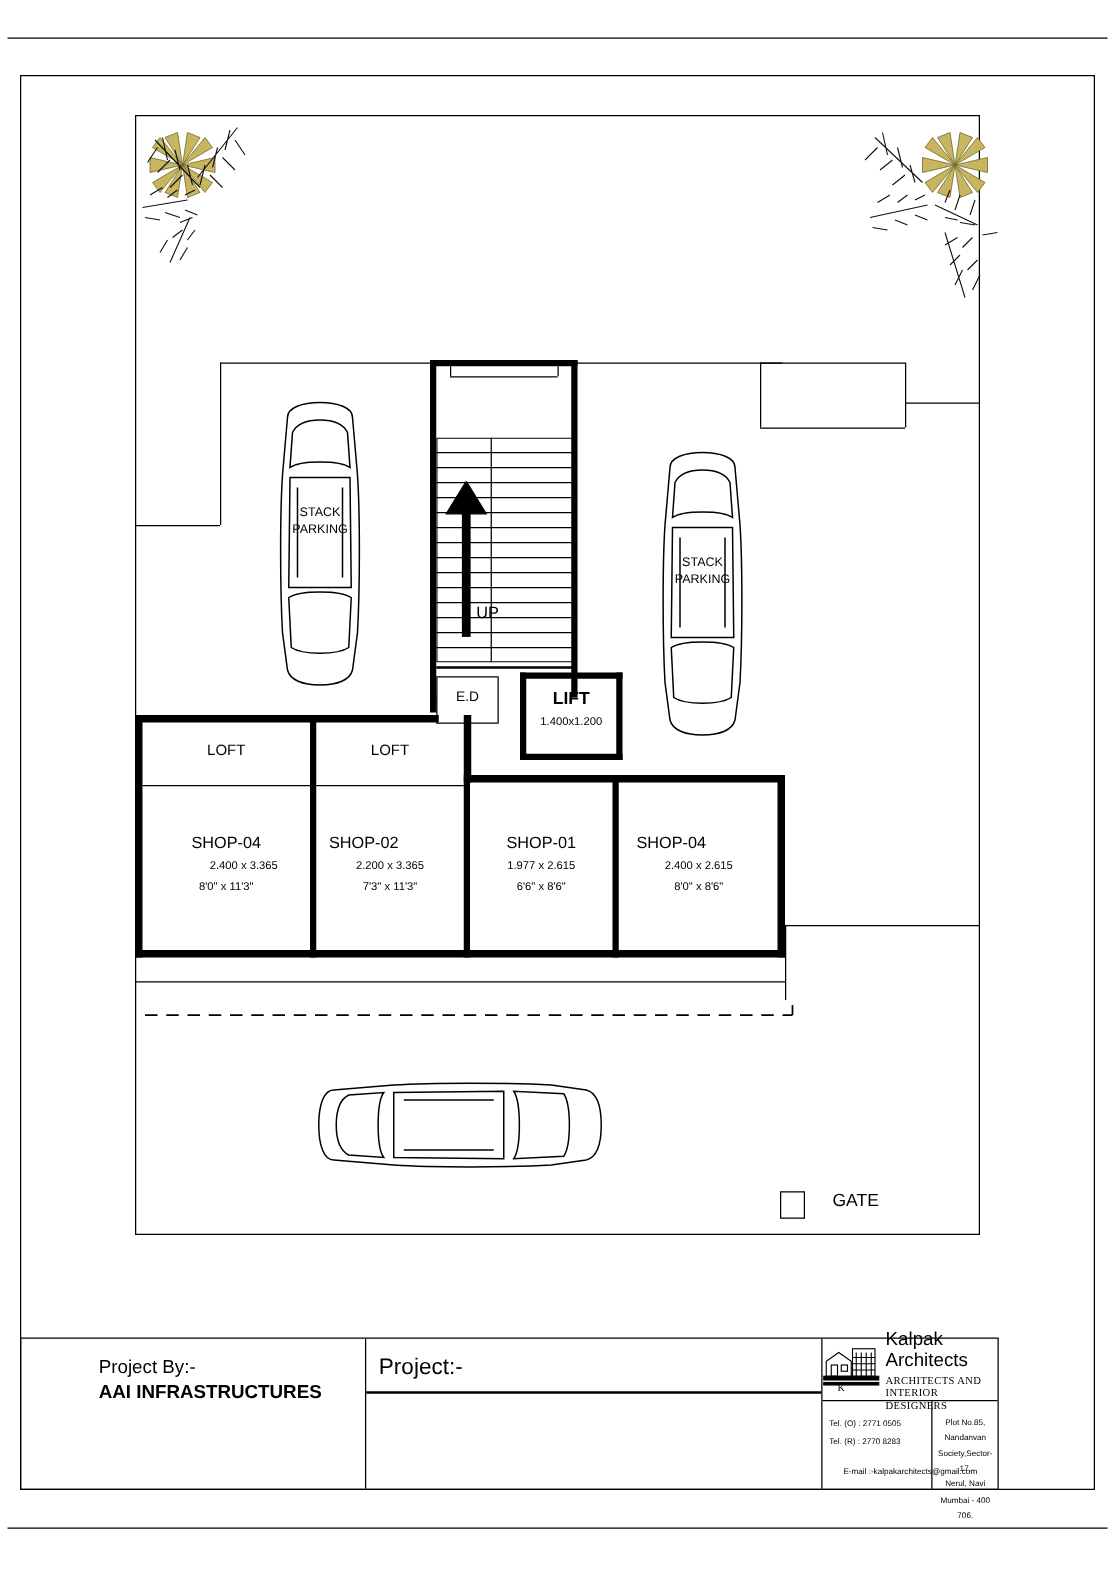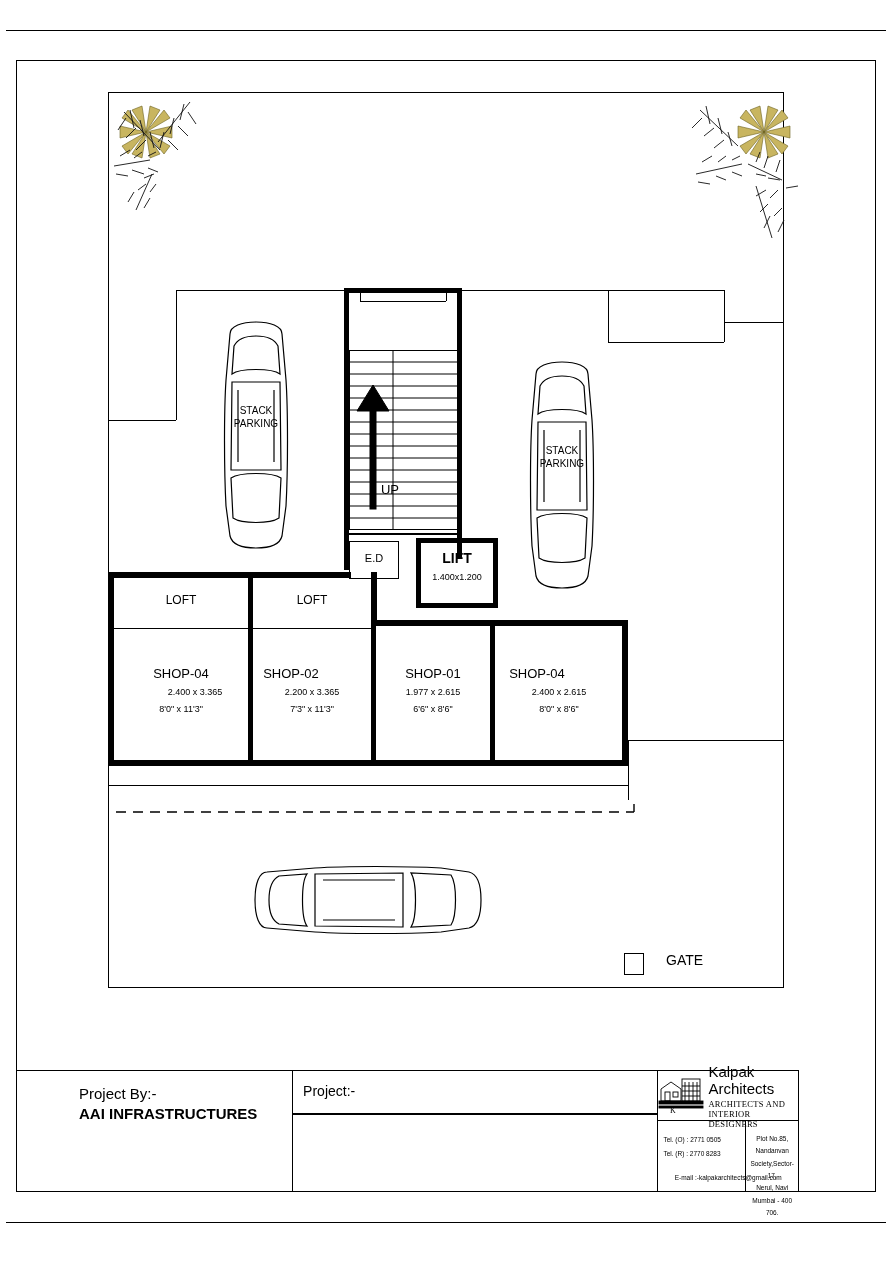--- a/index.html
+++ b/index.html
@@ -96,21 +96,21 @@
   }
   #tb-left .pb-label { font-size: 15px; }
   #tb-left .pb-name { font-size: 15px; font-weight: bold; margin-top: 3px; }
   #tb-mid {
     width: 372px;
     border-right: 1.5px solid #000;
     box-sizing: border-box;
     position: relative;
   }
   #tb-mid .pr-label {
-    font-size: 14px;
+    font-size: 18px;
     padding: 12px 0 0 10px;
   }
   #tb-mid .mid-divider {
     position: absolute;
     left: 0; right: 0; top: 42px;
     height: 1.5px;
     background: #000;
   }
   #tb-mid .pr-desc {
     position: absolute;

